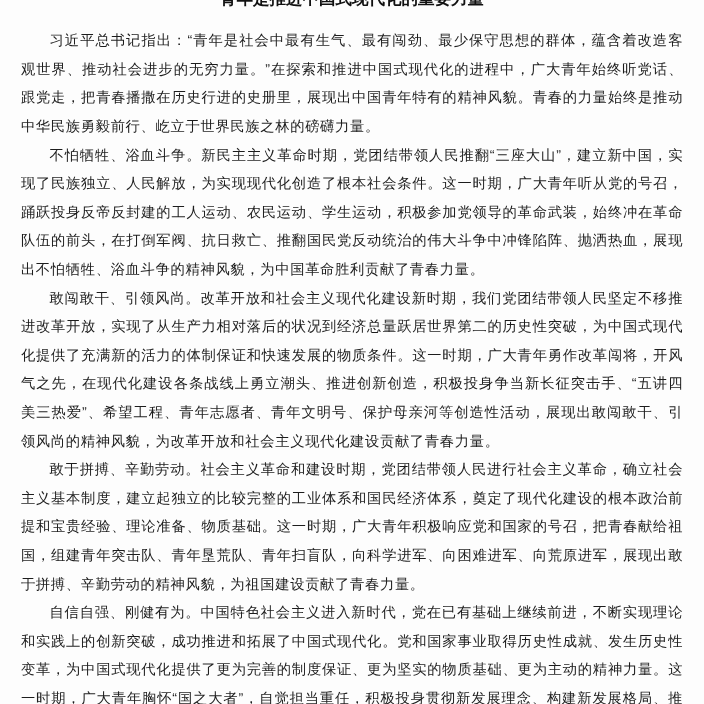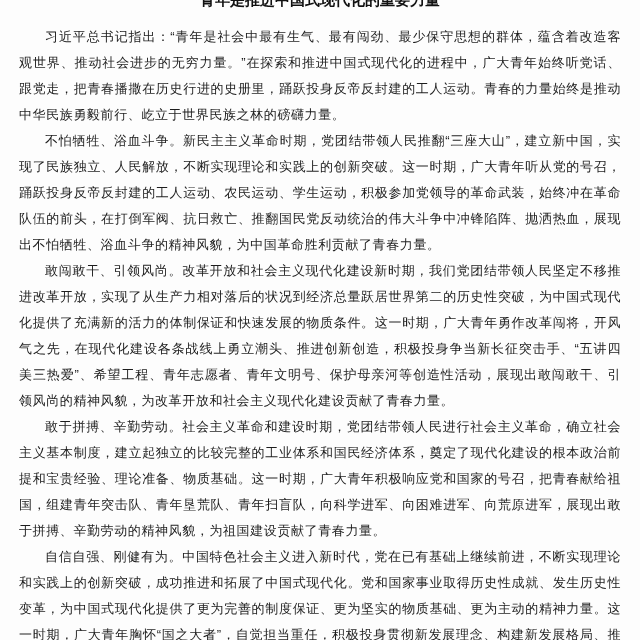--- a/index.html
+++ b/index.html
@@ -36,22 +36,22 @@
     letter-spacing: 0.6px;
     word-break: break-all;
   }
 </style>
 </head>
 <body>
 
 <div class="page">
   <h1 class="doc-title">青年是推进中国式现代化的重要力量</h1>
 
-  <p class="para">习近平总书记指出：“青年是社会中最有生气、最有闯劲、最少保守思想的群体，蕴含着改造客观世界、推动社会进步的无穷力量。”在探索和推进中国式现代化的进程中，广大青年始终听党话、跟党走，把青春播撒在历史行进的史册里，踊跃投身反帝反封建的工人运动。青春的力量始终是推动中华民族勇毅前行、屹立于世界民族之林的磅礴力量。</p>
+  <p class="para">习近平总书记指出：“青年是社会中最有生气、最有闯劲、最少保守思想的群体，蕴含着改造客观世界、推动社会进步的无穷力量。”在探索和推进中国式现代化的进程中，广大青年始终听党话、跟党走，把青春播撒在历史行进的史册里，展现出中国青年特有的精神风貌。青春的力量始终是推动中华民族勇毅前行、屹立于世界民族之林的磅礴力量。</p>
 
-  <p class="para">不怕牺牲、浴血斗争。新民主主义革命时期，党团结带领人民推翻“三座大山”，建立新中国，实现了民族独立、人民解放，不断实现理论和实践上的创新突破。这一时期，广大青年听从党的号召，踊跃投身反帝反封建的工人运动、农民运动、学生运动，积极参加党领导的革命武装，始终冲在革命队伍的前头，在打倒军阀、抗日救亡、推翻国民党反动统治的伟大斗争中冲锋陷阵、抛洒热血，展现出不怕牺牲、浴血斗争的精神风貌，为中国革命胜利贡献了青春力量。</p>
+  <p class="para">不怕牺牲、浴血斗争。新民主主义革命时期，党团结带领人民推翻“三座大山”，建立新中国，实现了民族独立、人民解放，为实现现代化创造了根本社会条件。这一时期，广大青年听从党的号召，踊跃投身反帝反封建的工人运动、农民运动、学生运动，积极参加党领导的革命武装，始终冲在革命队伍的前头，在打倒军阀、抗日救亡、推翻国民党反动统治的伟大斗争中冲锋陷阵、抛洒热血，展现出不怕牺牲、浴血斗争的精神风貌，为中国革命胜利贡献了青春力量。</p>
 
   <p class="para">敢闯敢干、引领风尚。改革开放和社会主义现代化建设新时期，我们党团结带领人民坚定不移推进改革开放，实现了从生产力相对落后的状况到经济总量跃居世界第二的历史性突破，为中国式现代化提供了充满新的活力的体制保证和快速发展的物质条件。这一时期，广大青年勇作改革闯将，开风气之先，在现代化建设各条战线上勇立潮头、推进创新创造，积极投身争当新长征突击手、“五讲四美三热爱”、希望工程、青年志愿者、青年文明号、保护母亲河等创造性活动，展现出敢闯敢干、引领风尚的精神风貌，为改革开放和社会主义现代化建设贡献了青春力量。</p>
 
   <p class="para">敢于拼搏、辛勤劳动。社会主义革命和建设时期，党团结带领人民进行社会主义革命，确立社会主义基本制度，建立起独立的比较完整的工业体系和国民经济体系，奠定了现代化建设的根本政治前提和宝贵经验、理论准备、物质基础。这一时期，广大青年积极响应党和国家的号召，把青春献给祖国，组建青年突击队、青年垦荒队、青年扫盲队，向科学进军、向困难进军、向荒原进军，展现出敢于拼搏、辛勤劳动的精神风貌，为祖国建设贡献了青春力量。</p>
 
   <p class="para">自信自强、刚健有为。中国特色社会主义进入新时代，党在已有基础上继续前进，不断实现理论和实践上的创新突破，成功推进和拓展了中国式现代化。党和国家事业取得历史性成就、发生历史性变革，为中国式现代化提供了更为完善的制度保证、更为坚实的物质基础、更为主动的精神力量。这一时期，广大青年胸怀“国之大者”，自觉担当重任，积极投身贯彻新发展理念、构建新发展格局、推动高质量发展、发展新质生产力、打赢脱贫攻坚战、抗击新冠疫情等重大任务，在科技创新、乡村振兴、绿色发展、社</p>
 </div>
 
 </body></html>

